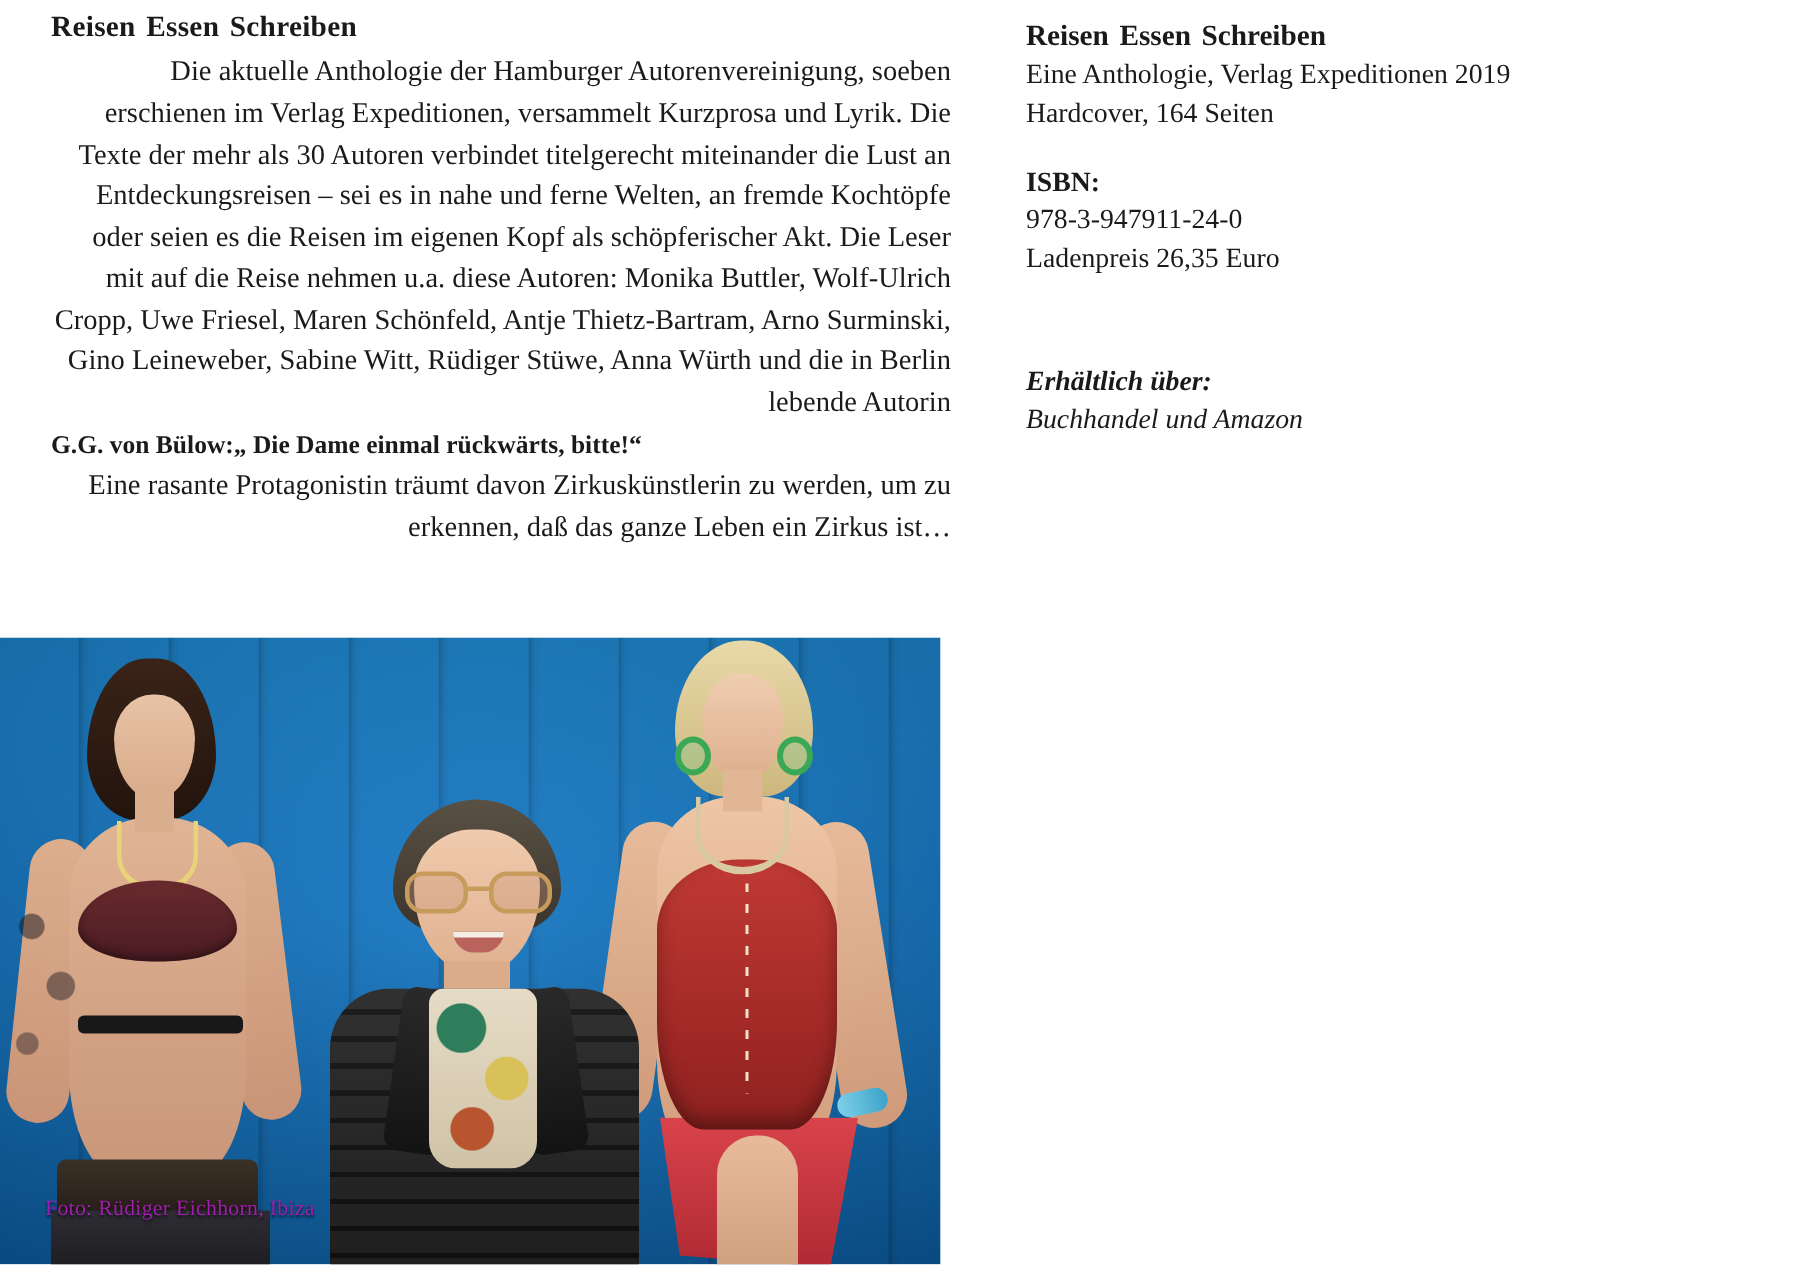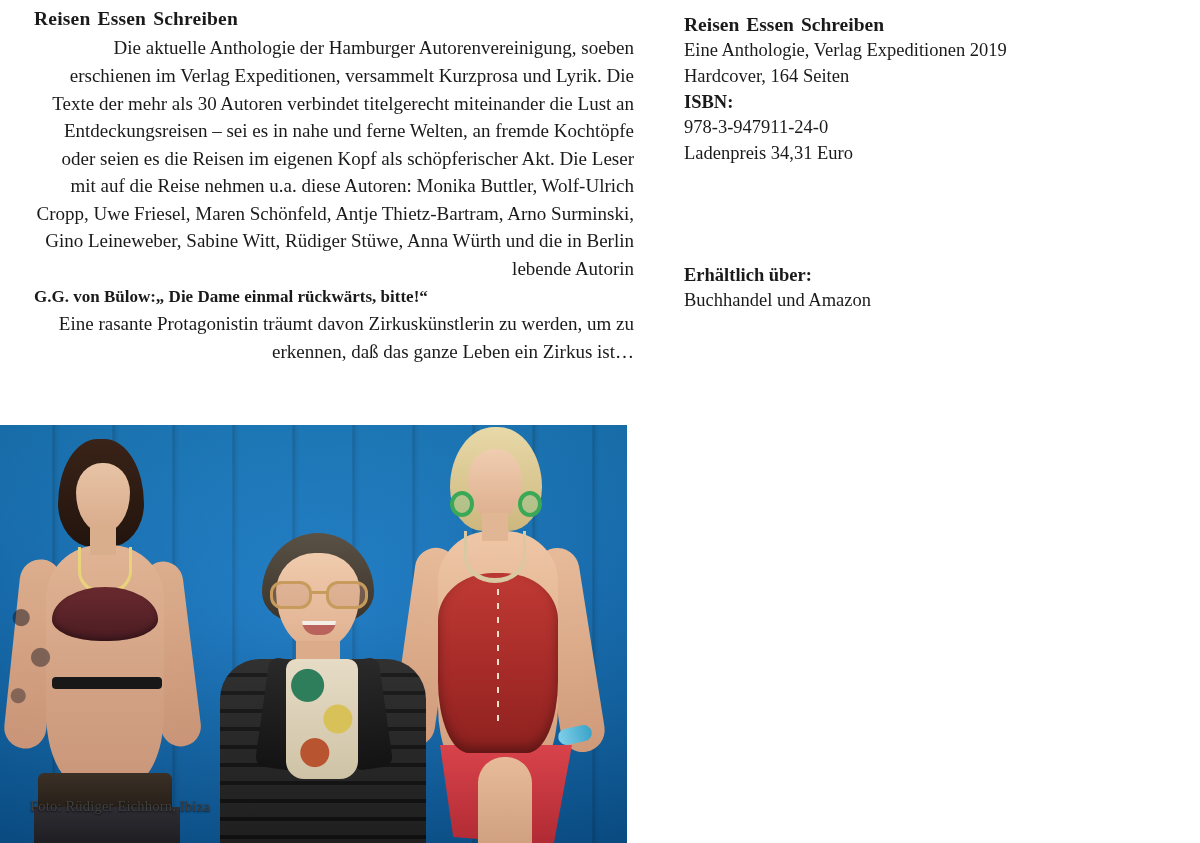--- a/index.html
+++ b/index.html
@@ -63,22 +63,22 @@
     font-size: 19.5px;
     line-height: 25px;
     margin: 0 0 1px 0;
   }
   .r-title .sp { display: inline-block; width: 7px; }
   .r-line {
     font-size: 18.5px;
     line-height: 25.5px;
     margin: 0;
   }
-  .r-block { }
-  .r-block.wide { margin-top: 96px; }
+  .r-block { margin-top: 20px; }
+  .r-block.wide { margin-top: 56px; font-style: italic; }
   .r-label {
     font-weight: bold;
     font-size: 18.5px;
     line-height: 26px;
     margin: 0;
   }
 
   
   .photo-wrap {
     position: absolute;
@@ -331,21 +331,21 @@
     background: linear-gradient(180deg,#2a2a2a,#131313);
     transform: rotate(-8deg);
     border-radius: 10px;
   }
 
   .photo-credit {
     position: absolute;
     left: 30px;
     bottom: 28px;
     font-size: 14.5px;
-    color: #404040;
+    color: #a21caf;
     text-shadow: 0 1px 2px rgba(0,0,0,0.8);
     letter-spacing: 0.2px;
   }
 </style>
 </head>
 <body>
 
 <div class="page">
 
   <div class="col-left">
@@ -360,21 +360,21 @@
   <div class="col-right">
     <div class="r-title">
       <span>Reisen</span><span class="sp"></span><span>Essen</span><span class="sp"></span><span>Schreiben</span>
     </div>
     <p class="r-line">Eine Anthologie, Verlag Expeditionen 2019</p>
     <p class="r-line">Hardcover, 164 Seiten</p>
 
     <div class="r-block">
       <div class="r-label">ISBN:</div>
       <p class="r-line">978-3-947911-24-0</p>
-      <p class="r-line">Ladenpreis 34,31 Euro</p>
+      <p class="r-line">Ladenpreis 26,35 Euro</p>
     </div>
 
     <div class="r-block wide">
       <div class="r-label">Erhältlich über:</div>
       <p class="r-line">Buchhandel und Amazon</p>
     </div>
   </div>
 
   <div class="photo-wrap">
     <div class="photo">

